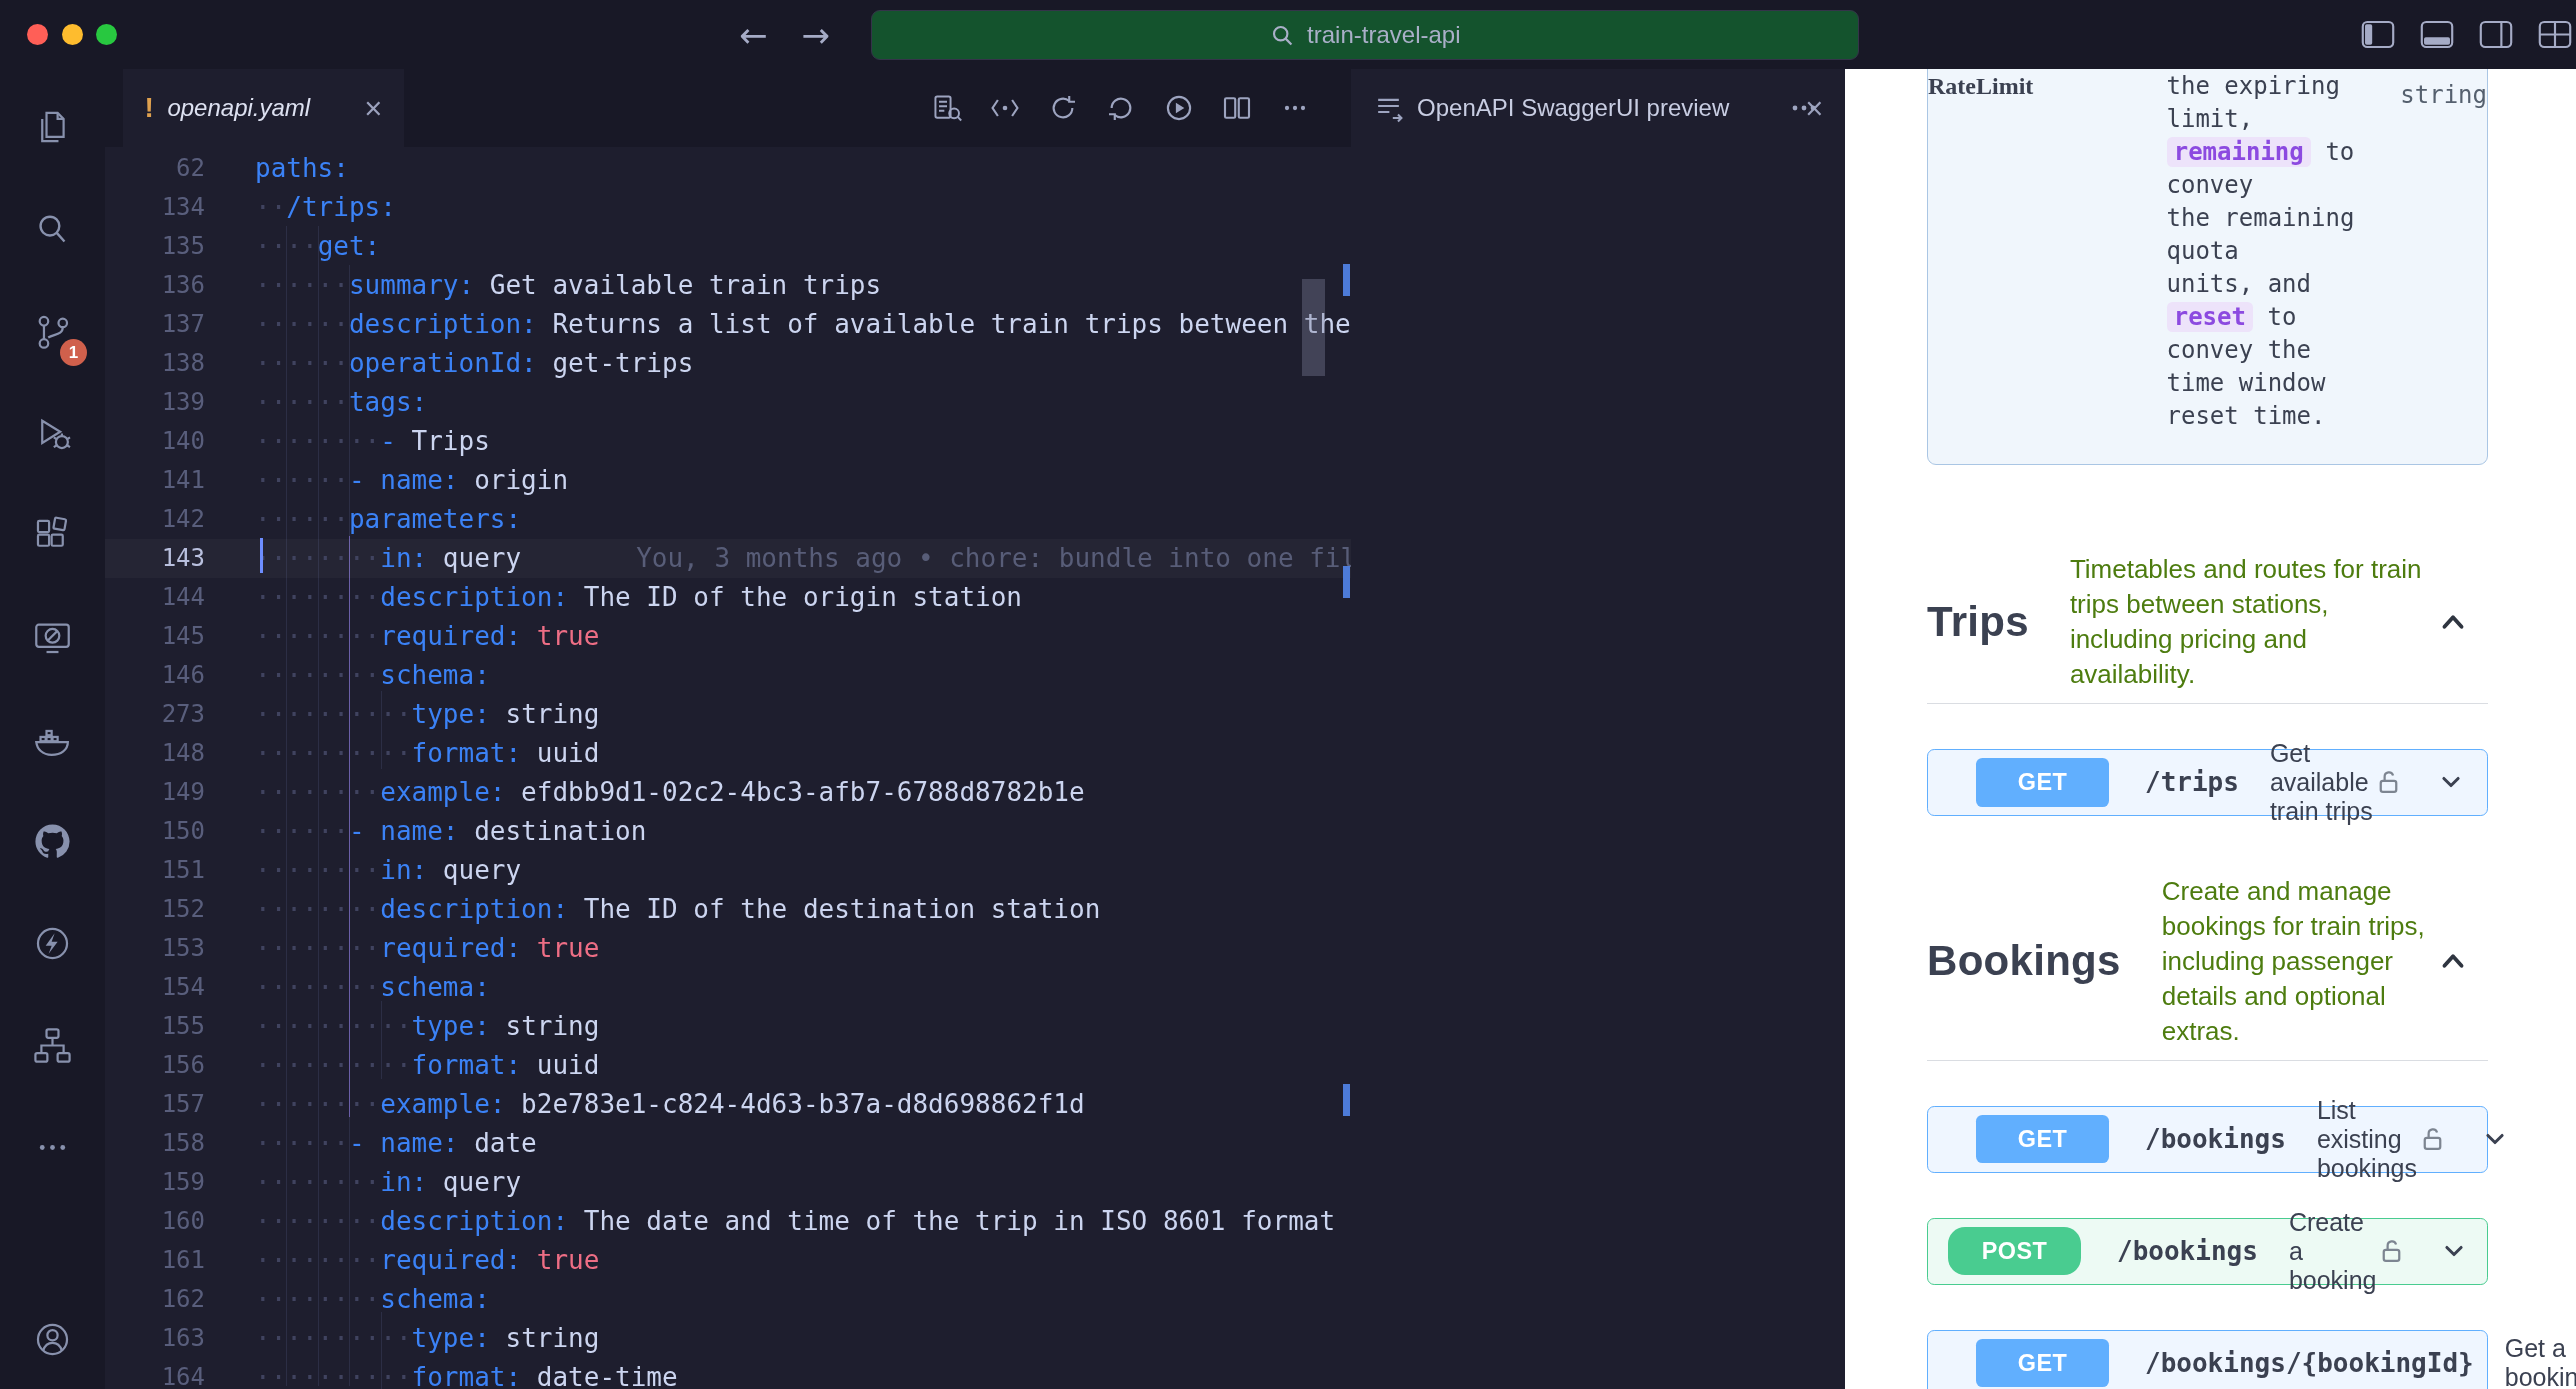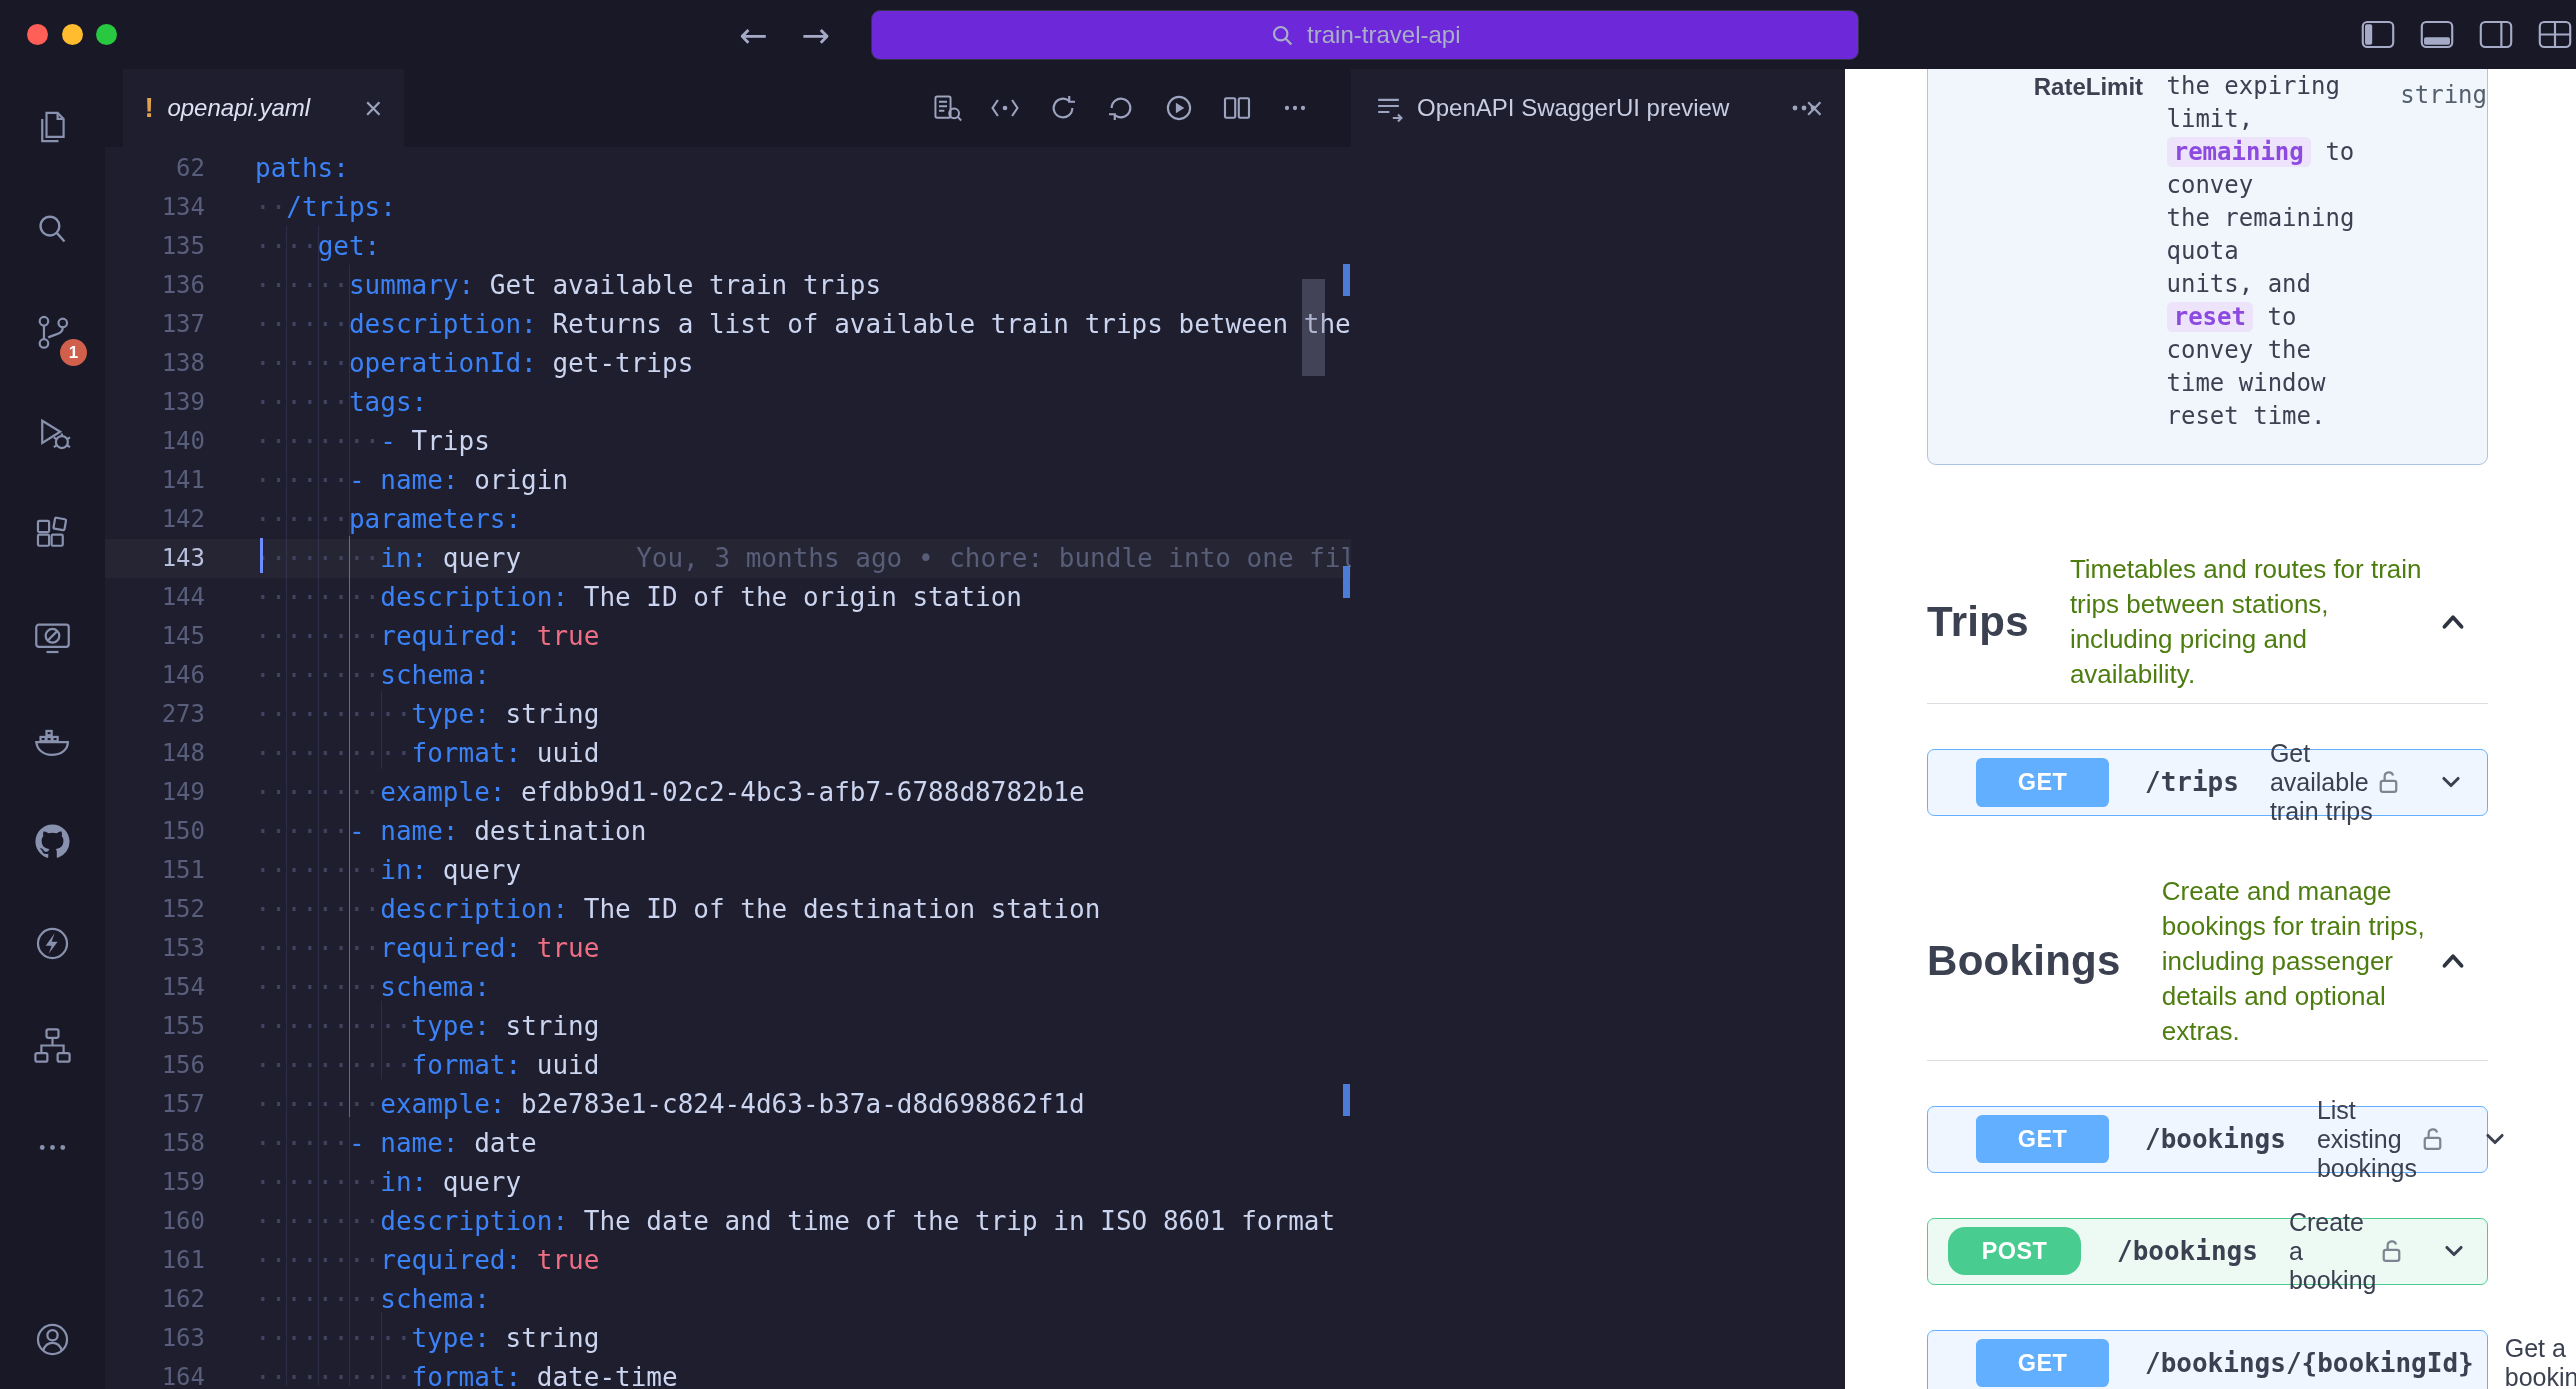--- a/index.html
+++ b/index.html
@@ -6,21 +6,21 @@
   html,body { width:2576px; height:1390px; overflow:hidden; }
   body { background:#1e1e2e; font-family:"Liberation Sans", sans-serif; }
 
   
   .titlebar { height:69px; background:#181826; position:relative; }
   .traffic-lights { position:absolute; left:27px; top:0; height:69px; display:flex; align-items:center; gap:13.5px; }
   .light { width:21px; height:21px; border-radius:50%; display:inline-block; }
   .light.red { background:#ff5f57; } .light.yellow { background:#febc2e; } .light.green { background:#28c840; }
   .nav-arrows { position:absolute; left:739px; top:0; height:69px; display:flex; align-items:center; gap:34px;
                 color:#a5abc6; font-family:"DejaVu Sans",sans-serif; font-size:34px; }
-  .search-box { position:absolute; left:871px; top:10px; width:988px; height:50px; background:#6d28d9;
+  .search-box { position:absolute; left:871px; top:10px; width:988px; height:50px; background:#14532d;
                 border:1.4px solid #343449; border-radius:9px; display:flex; align-items:center; justify-content:center;
                 gap:12.6px; color:#a9afc8; font-size:24px; }
   .window-controls { position:absolute; right:3.6px; top:0; height:69px; display:flex; align-items:center; gap:25px; color:#a5abc6; }
   .window-controls svg { display:block; }
 
   
   .main { display:flex; height:1321px; }
 
   
   .activitybar { width:105px; flex:none; background:#181826; display:flex; flex-direction:column; align-items:center; padding-top:7.2px; }
@@ -62,21 +62,21 @@
   .group2 { flex:1; min-width:0; display:flex; flex-direction:row; }
   .tabbar2 { height:78px; background:#181826; display:flex; position:relative; flex:none; }
   .tab2 { width:494px; background:#1e1e2e; }
   .tab2-name { color:#c8cde2; font-size:24px; white-space:nowrap; }
   .more2 { position:absolute; right:23.4px; top:0; height:78px; display:flex; align-items:center; color:#9da4c0; }
 
   .preview-body { flex:1; background:#ffffff; overflow:hidden; position:relative; padding:0 88px 0 82px; color:#3b4151; }
 
   .rl-box { margin-top:-63px; border:1.8px solid #aac6e4; background:#f0f6fc; border-radius:9px;
             padding:63px 0 31px 0; display:flex; align-items:flex-start; }
-  .rl-label { width:366px; text-align:right; font-family:Liberation Sans, sans-serif; font-weight:700; font-size:24px; line-height:33px; }
+  .rl-label { width:366px; font-family:Liberation Serif, serif; font-weight:700; font-size:24px; line-height:33px; }
   .rl-desc { margin-left:23.4px; width:361px; font-family:"DejaVu Sans Mono",monospace; font-size:24px; line-height:33px; }
   .rl-code { color:#8c4ae0; background:#ede3fa; border-radius:5.4px; padding:0.9px 7.2px; font-weight:700; }
   .rl-type { margin-left:21.6px; font-family:"DejaVu Sans Mono",monospace; font-size:24px; color:#55606e; padding-top:10.8px; }
 
   .sec-header { margin-top:58px; display:flex; align-items:center; padding-bottom:10.8px; border-bottom:1.8px solid #dadde2; }
   .sec:first-of-type .sec-header { margin-top:87px; }
   .sec-title { font-size:42px; font-weight:700; color:#3b4151; letter-spacing:0.3px; }
   .sec-desc { margin-left:41px; font-size:26px; line-height:35px; color:#4d7c0f; }
   .sec-chevron { margin-left:auto; margin-right:16px; display:flex; }
 

